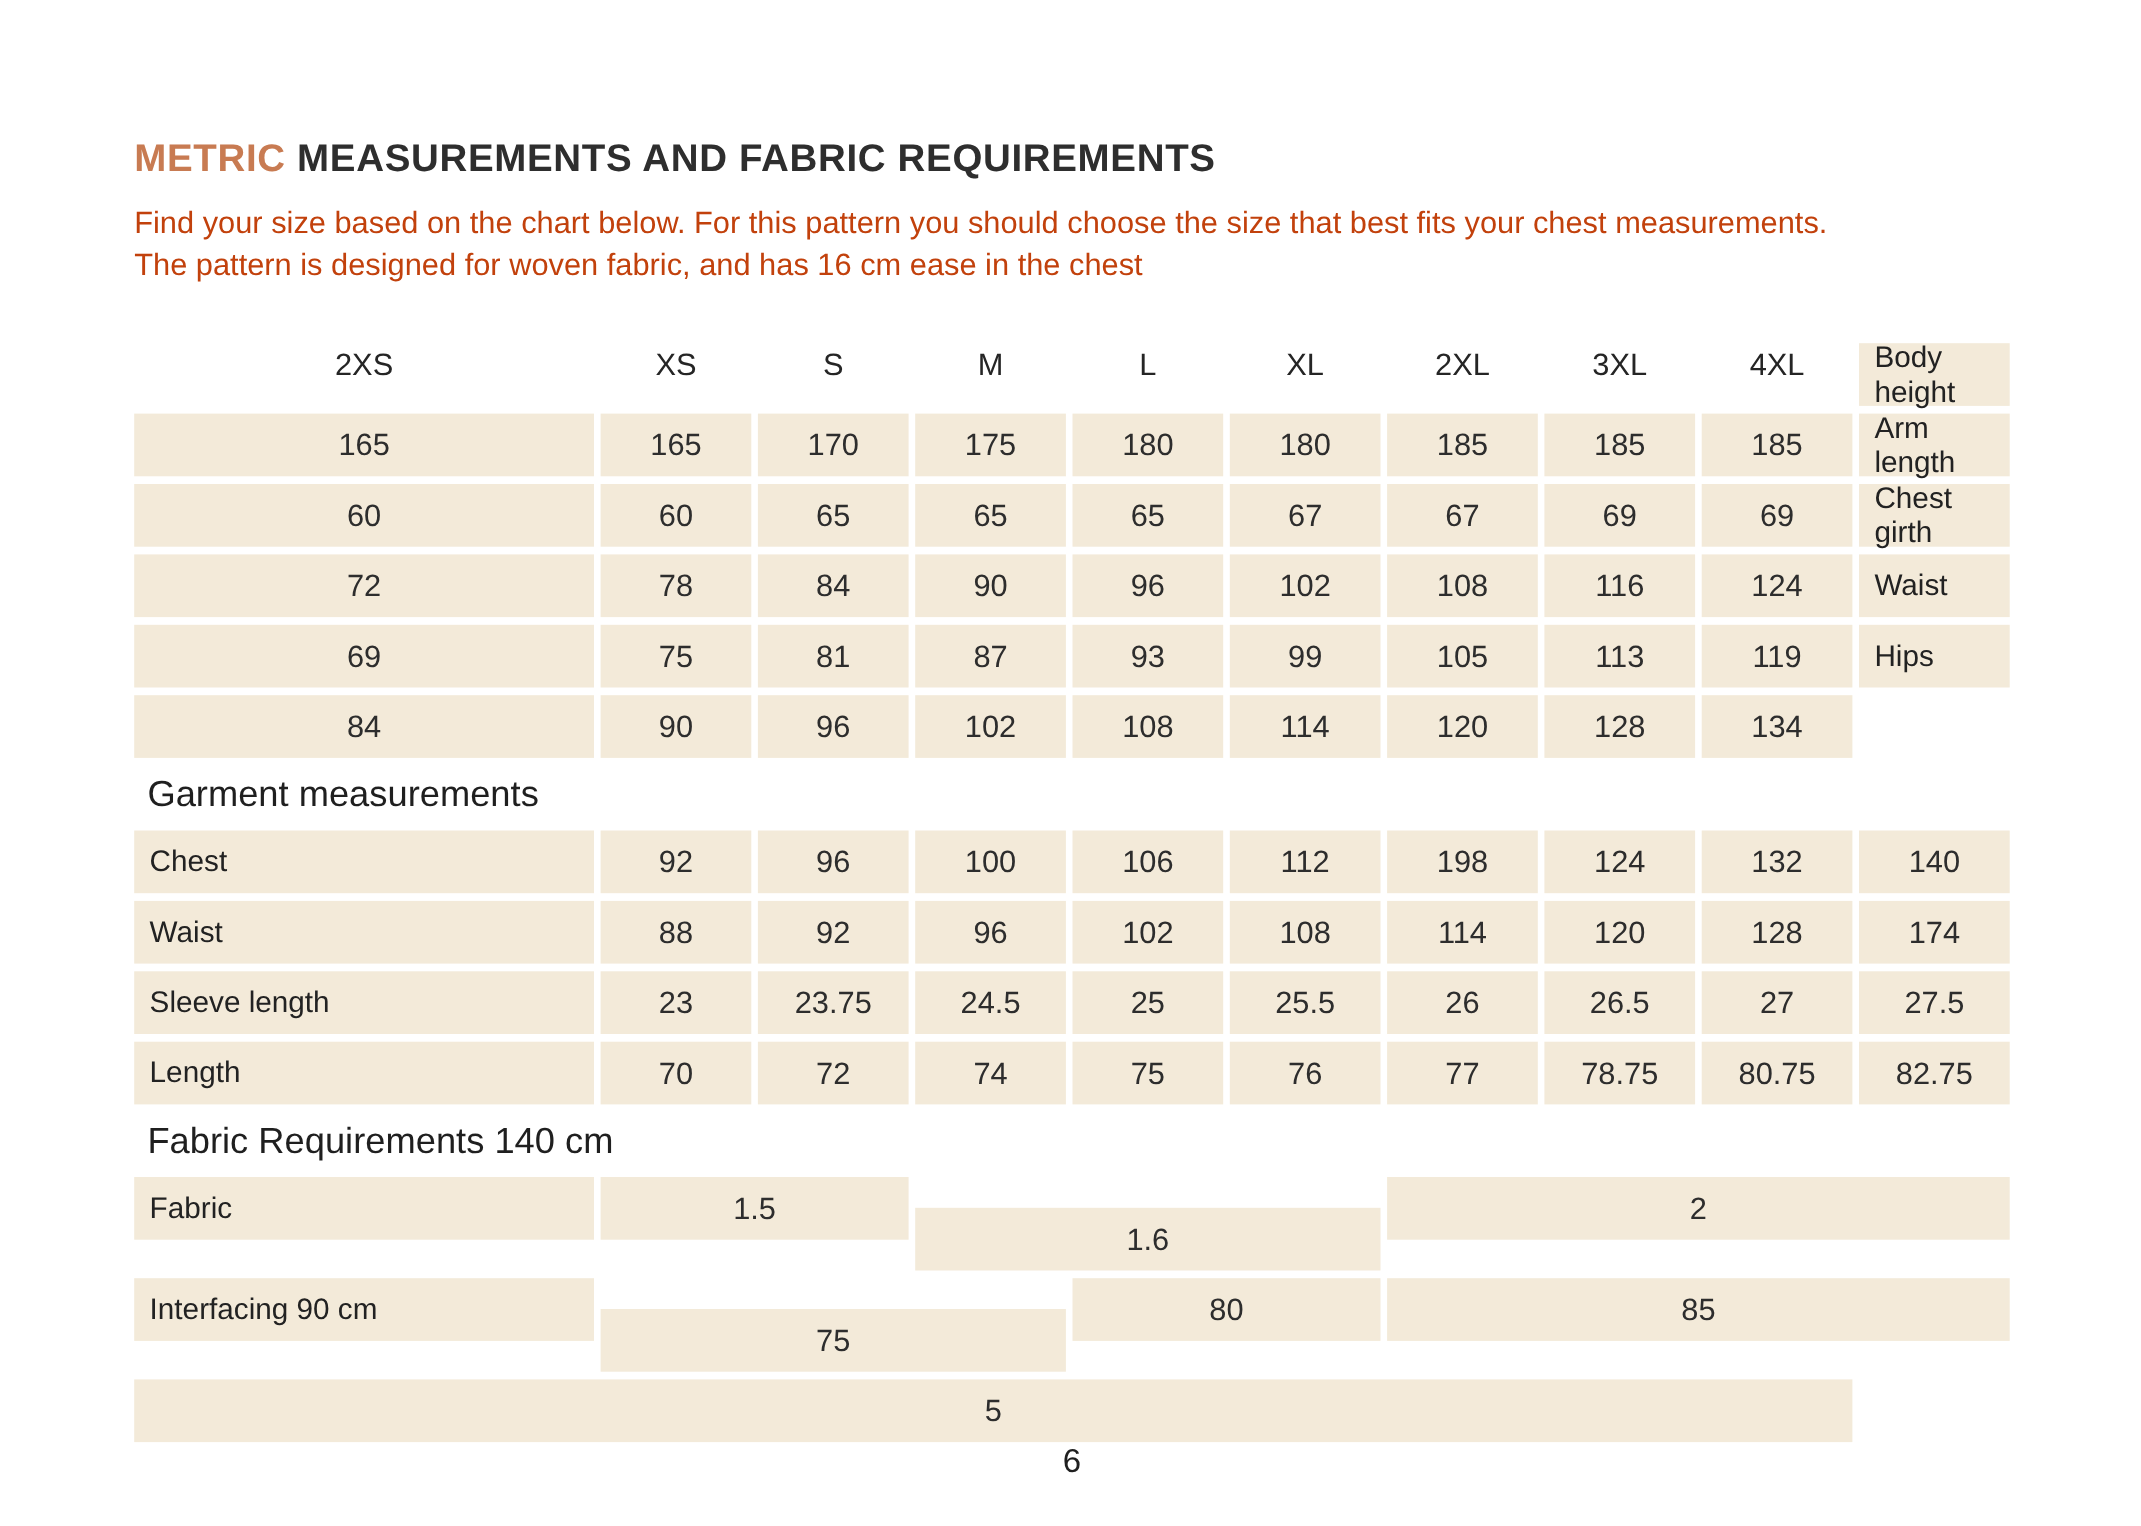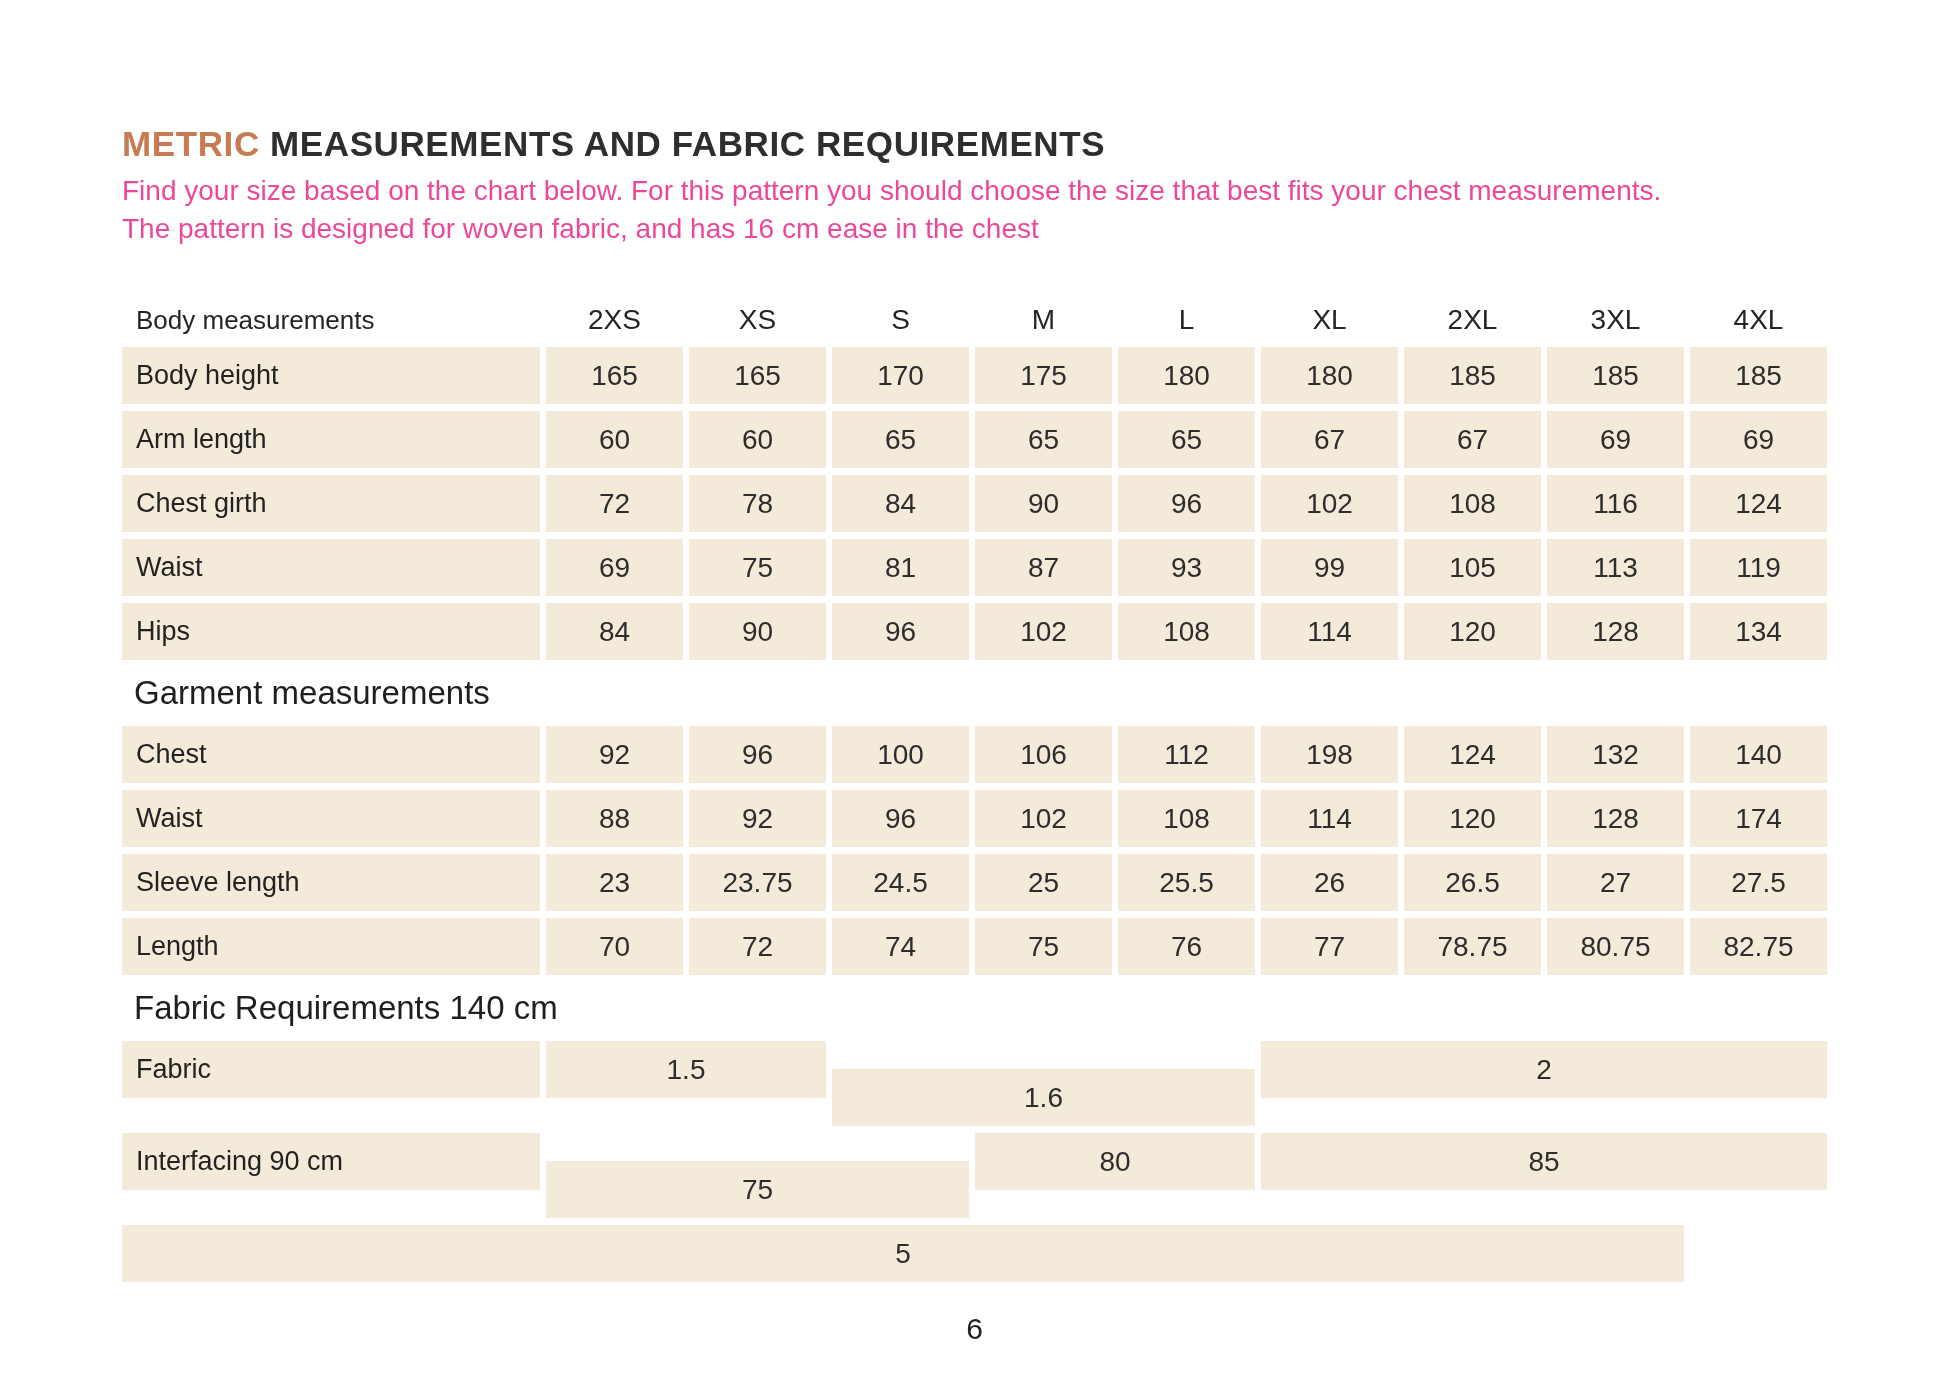--- a/index.html
+++ b/index.html
@@ -17,25 +17,25 @@
   }
   .title {
     font-size: 35px;
     font-weight: 700;
     letter-spacing: 0.6px;
     color: #2e2e2e;
     line-height: 40px;
   }
   .title .highlight { color: #c87b52; }
   .intro {
-    margin-top: 8px;
+    margin-top: 20px;
     font-size: 28px;
     font-weight: 400;
     line-height: 38px;
-    color: #ec4899;
+    color: #c2410c;
     max-width: 1570px;
   }
   .size-table {
     margin-top: 52px;
     width: 1705px;
     display: grid;
     grid-template-columns: 418px repeat(9, 1fr);
     column-gap: 6px;
     row-gap: 7px;
   }
@@ -95,21 +95,20 @@
 <body>
 
 <div class="page">
 
   <h1 class="title"><span class="highlight">METRIC</span><span> MEASUREMENTS AND FABRIC REQUIREMENTS</span></h1>
 
   <p class="intro">Find your size based on the chart below. For this pattern you should choose the size that best fits your chest measurements. The pattern is designed for woven fabric, and has 16 cm ease in the chest</p>
 
   <div class="size-table">
 
-    <div class="hcell label">Body measurements</div>
     <div class="hcell">2XS</div>
     <div class="hcell">XS</div>
     <div class="hcell">S</div>
     <div class="hcell">M</div>
     <div class="hcell">L</div>
     <div class="hcell">XL</div>
     <div class="hcell">2XL</div>
     <div class="hcell">3XL</div>
     <div class="hcell">4XL</div>
 

